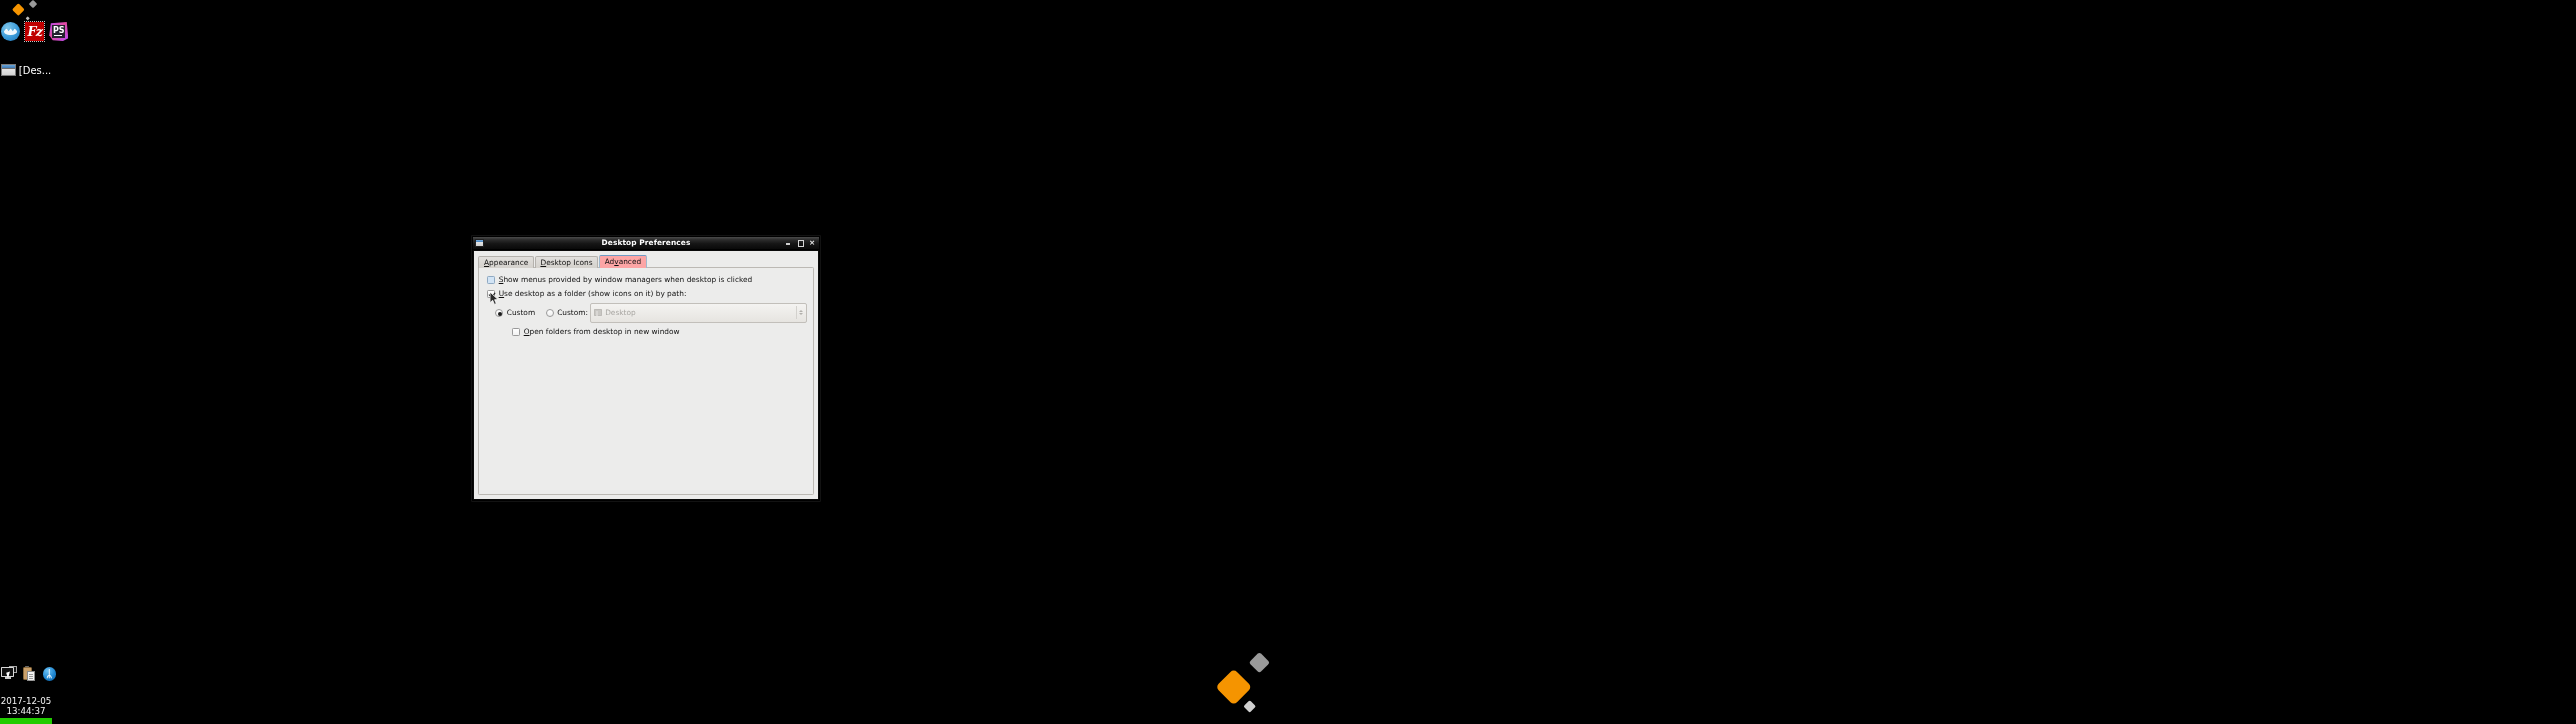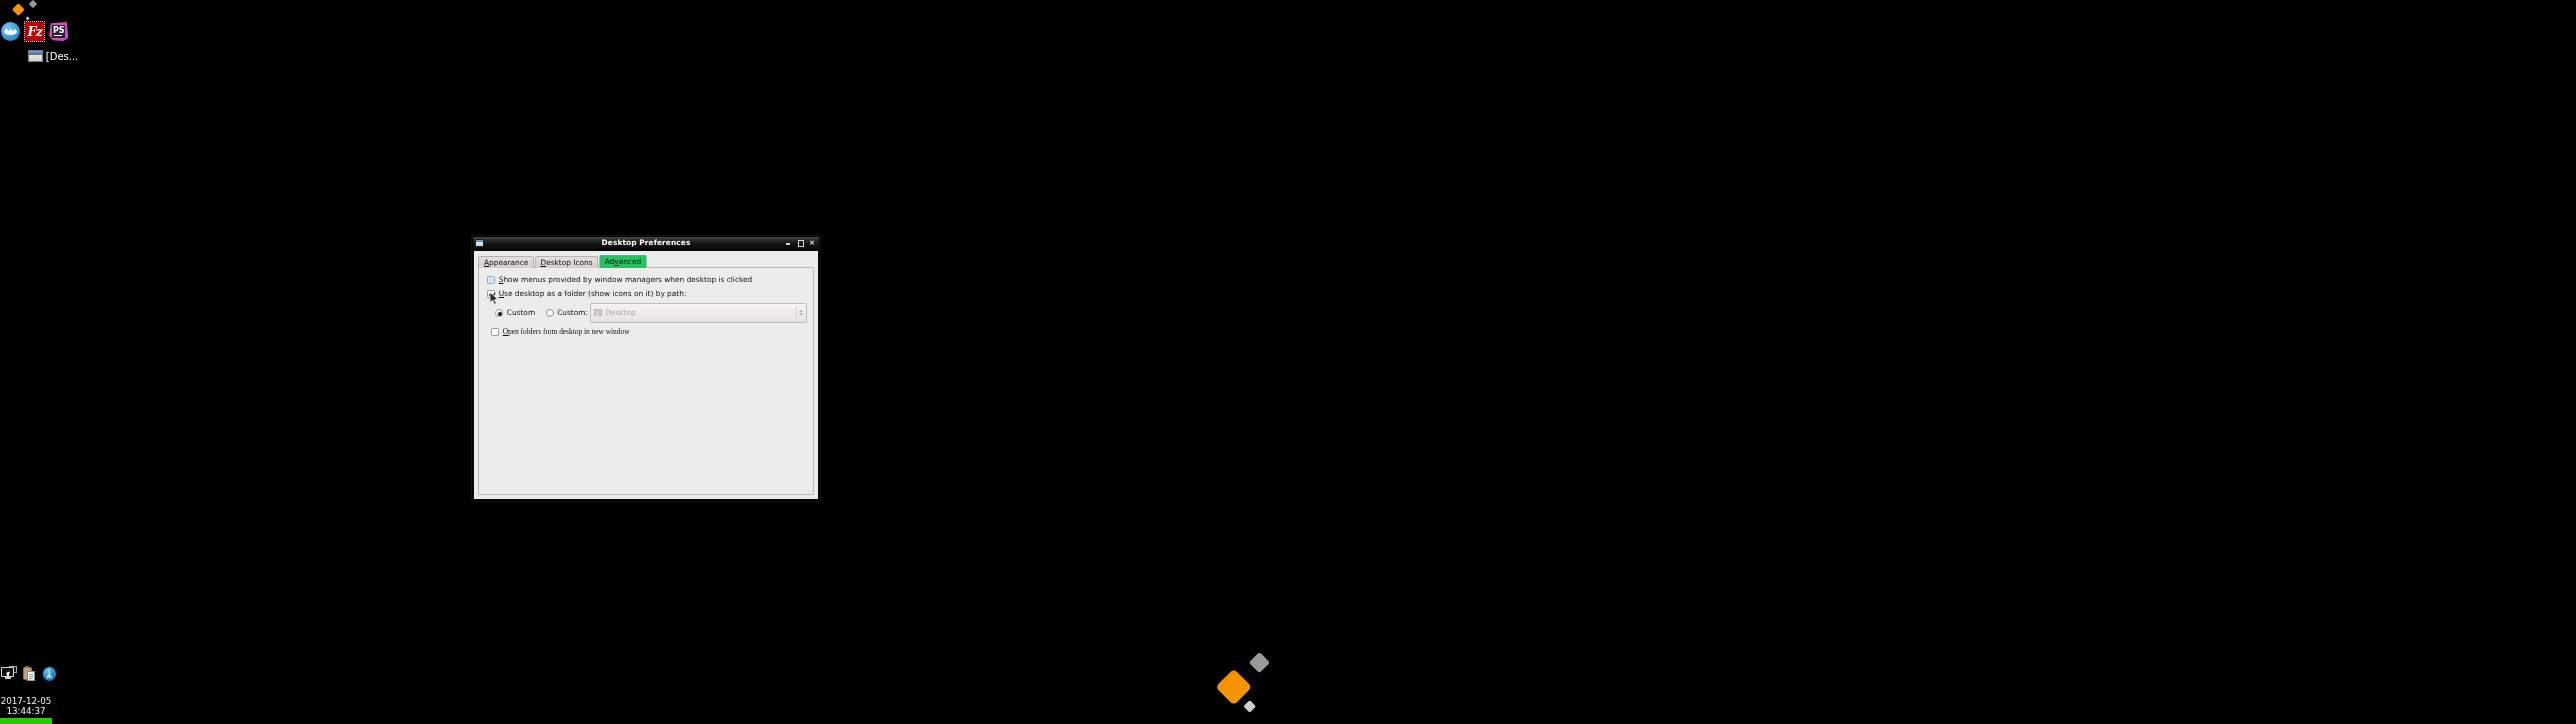--- a/index.html
+++ b/index.html
@@ -226,21 +226,21 @@
     display: flex; align-items: center;
     border: 0.7px solid #b5b2ad;
     border-bottom: none;
     border-radius: 2px 2px 0 0;
     background: linear-gradient(#e2e0dd, #d4d1cc);
     margin-right: 0.7px;
     cursor: pointer;
   }
   .tab.active {
     height: 12.7px;
-    background: #22c55e;
+    background: #fca5a5;
     border-color: #9fb8cd;
     border-top: 1.3px solid #6f9bc4;
     color: #000;
     position: relative;
     z-index: 4;
   }
   .tab u { text-decoration: underline; }
 
   .tab-panel {
     flex: 1;
@@ -248,21 +248,21 @@
     border-radius: 0 1.3px 1.3px 1.3px;
     background: #ececeb;
     margin-top: -0.7px;
     padding: 7.4px 6px 6px 7.4px;
     position: relative;
   }
 
   
   .row { display: flex; align-items: center; margin-bottom: 4.7px; }
   .row.indent1 { margin-left: 8.7px; }
-  .row.indent2 { margin-left: 4px; font-family: Liberation Serif, serif; }
+  .row.indent2 { margin-left: 25px; }
 
   .cb {
     width: 8px; height: 8px;
     border: 0.7px solid #9a9a9a;
     background: linear-gradient(#ffffff, #f2f2f2);
     border-radius: 1.3px;
     position: relative; flex: none;
     margin-right: 4px;
     cursor: pointer;
   }
@@ -370,21 +370,21 @@
         <span>Fz</span>
       </div>
     </div>
     <div class="desk-icon">
       <div class="icon-ps">
         <span>PS</span>
       </div>
     </div>
   </div>
 
-  <div class="task-win" style="left:1.3px; top:50px;margin-left:27px;">
+  <div class="task-win" style="left:1.3px; top:64px;">
     <div class="task-win-icon"></div>
     <div class="task-win-label">[Des...</div>
   </div>
 
   <div id="tray">
     <div class="tray-icon ic-display">
       <div class="scr2"></div>
         <div class="scr"></div>
         <div class="stand"></div>
         <div class="curs"></div>

